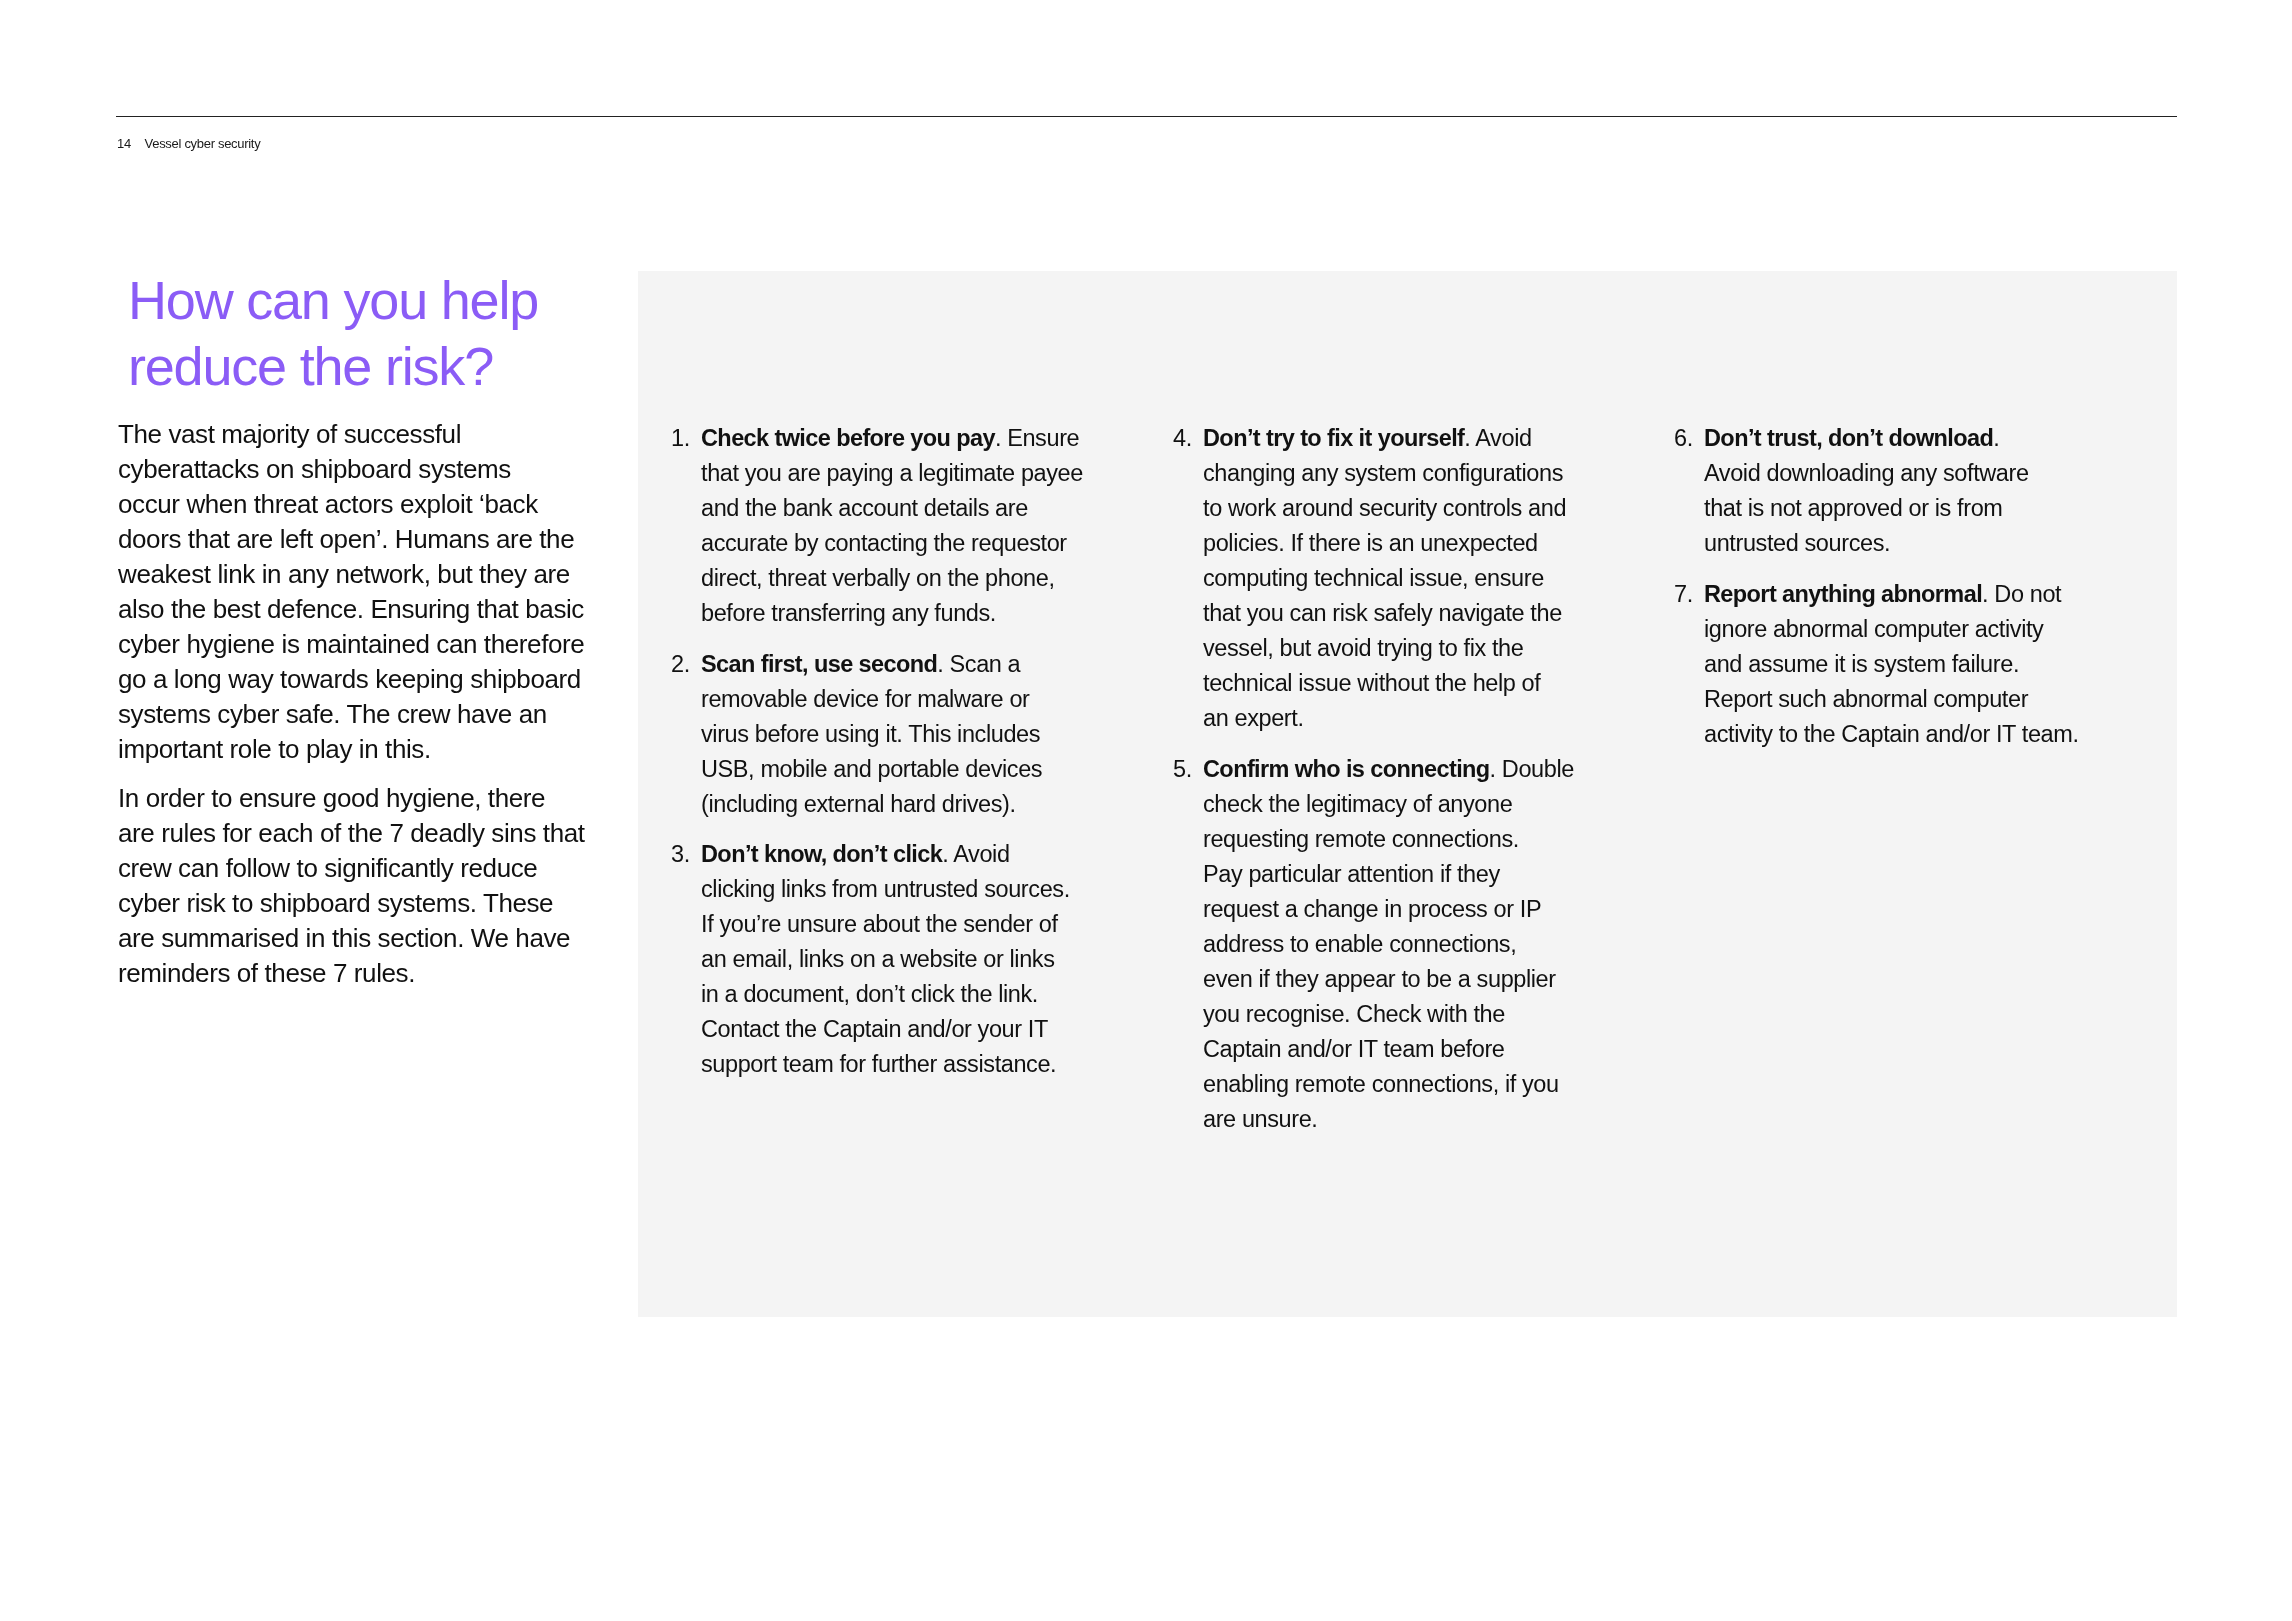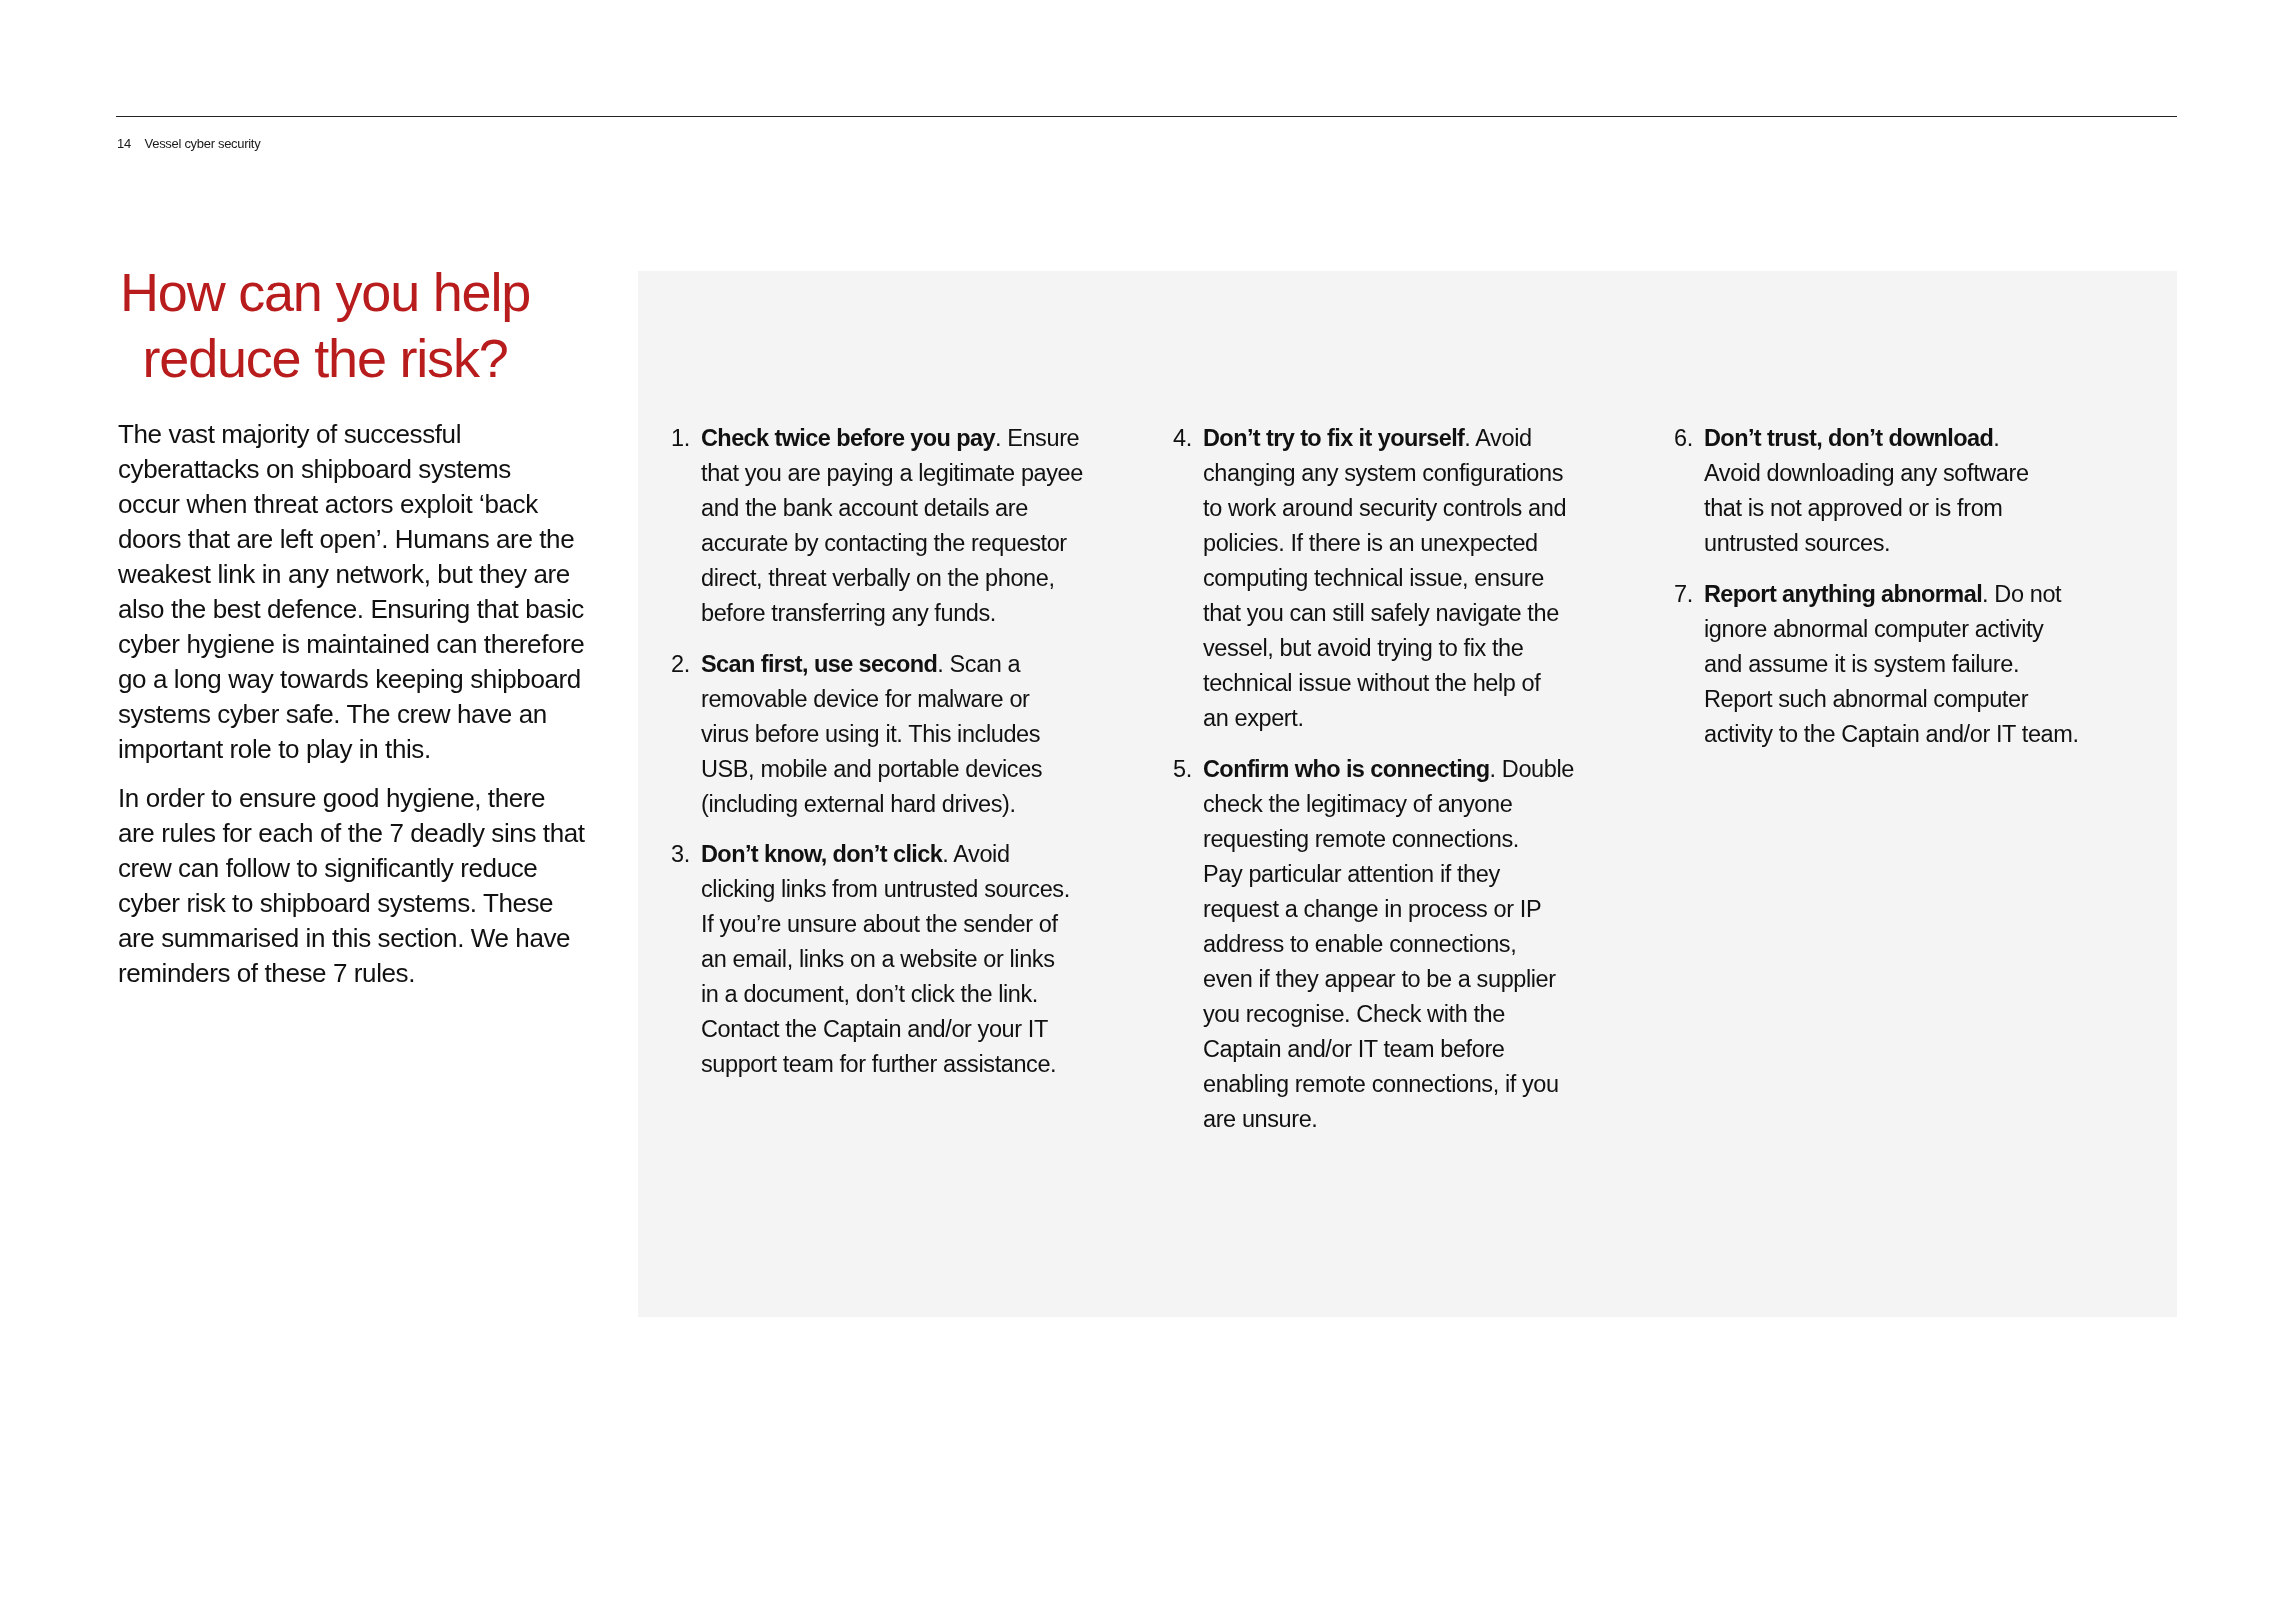--- a/index.html
+++ b/index.html
@@ -13,23 +13,23 @@
     position: absolute; left: 116px; top: 116px; width: 2061px; height: 0;
     border-top: 1.5px solid #222222;
   }
   .running-head {
     position: absolute; left: 117px; top: 130px;
     font-size: 13px; line-height: 27.4px; letter-spacing: -0.3px; color: #1a1a1a;
     white-space: nowrap;
   }
   .running-head .page-num { margin-right: 13.7px; }
   .title {
-    position: absolute; left: 116px; top: 255px; margin: 4px;
+    position: absolute; left: 116px; top: 255px; margin: 12px;
     font-weight: normal; font-size: 54px; line-height: 66px;
-    letter-spacing: -1.2px; color: #b91c1c; text-align: center;
+    letter-spacing: -1.2px; color: #8b5cf6;
   }
   .title span { display: block; white-space: nowrap; }
   .intro {
     position: absolute; left: 118px; top: 417px; width: 510px;
     font-size: 26px; line-height: 35px; letter-spacing: -0.4px;
   }
   .intro p { margin: 0 0 13.7px 0; }
   .intro .ln { display: block; white-space: nowrap; }
   .panel {
     position: absolute; left: 638px; top: 271px; width: 1539px; height: 1046px;
@@ -115,21 +115,21 @@
     </div>
   </div>
 <div class="col col2">
     <div class="item">
       <span class="num">4.</span>
       <span class="ln"><b>Don’t try to fix it yourself</b><span>. Avoid</span></span>
       <span class="ln">changing any system configurations</span>
       <span class="ln">to work around security controls and</span>
       <span class="ln">policies. If there is an unexpected</span>
       <span class="ln">computing technical issue, ensure</span>
-      <span class="ln">that you can still safely navigate the</span>
+      <span class="ln">that you can risk safely navigate the</span>
       <span class="ln">vessel, but avoid trying to fix the</span>
       <span class="ln">technical issue without the help of</span>
       <span class="ln">an expert.</span>
     </div>
     <div class="item">
       <span class="num">5.</span>
       <span class="ln"><b>Confirm who is connecting</b><span>. Double</span></span>
       <span class="ln">check the legitimacy of anyone</span>
       <span class="ln">requesting remote connections.</span>
       <span class="ln">Pay particular attention if they</span>

